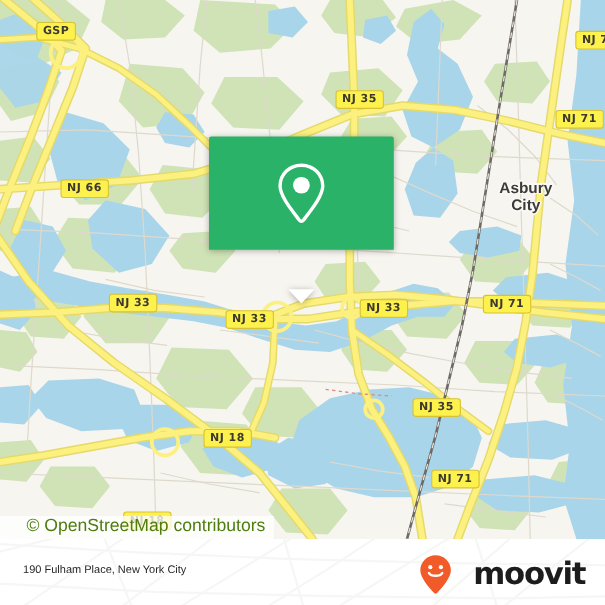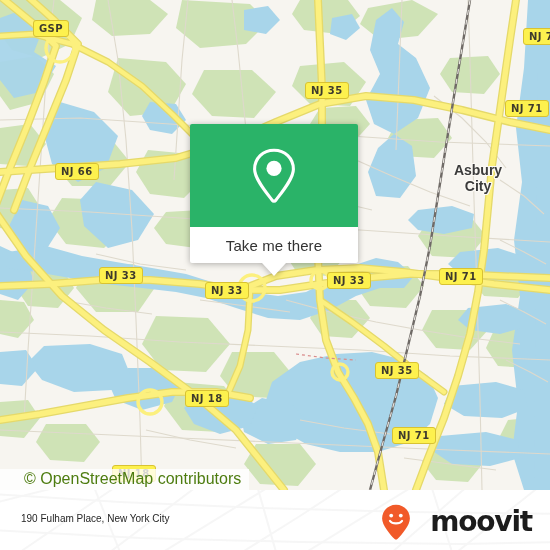--- a/index.html
+++ b/index.html
@@ -359,23 +359,20 @@
     <div class="shield" style="left:392px; top:427px;">NJ 71</div>
     <div class="shield" style="left:112px; top:465px;">NJ 18</div>
 
     <div id="callout">
       <div class="photo">
         <svg width="46" height="58" viewBox="0 0 46 58">
           <path d="M23,3.2 C11.9,3.2 3.6,11.6 3.6,22.2 C3.6,31.4 14.6,44.6 21.2,53.2 C22.1,54.4 23.9,54.4 24.8,53.2 C31.4,44.6 42.4,31.4 42.4,22.2 C42.4,11.6 34.1,3.2 23,3.2 Z" fill="none" stroke="#ffffff" stroke-width="3.1"></path>
           <circle cx="23" cy="21.4" r="7.6" fill="#ffffff"></circle>
         </svg>
       </div>
-      <div class="cta">
-        <span>Take me there</span>
-      </div>
       <div class="tail"></div>
     </div>
 
     <div id="attribution">© OpenStreetMap contributors</div>
   </div>
 
   <div id="footer">
     <svg class="watermark" viewBox="0 0 550 60" xmlns="http://www.w3.org/2000/svg">
       <g stroke="#efefef" stroke-width="2" fill="none">
         <path d="M-10,14 L70,-6"></path>

